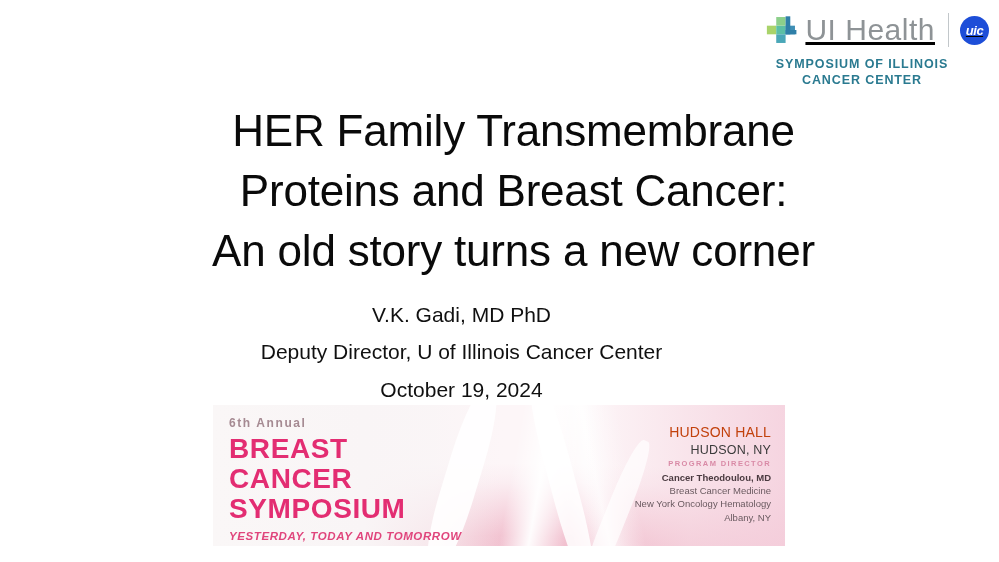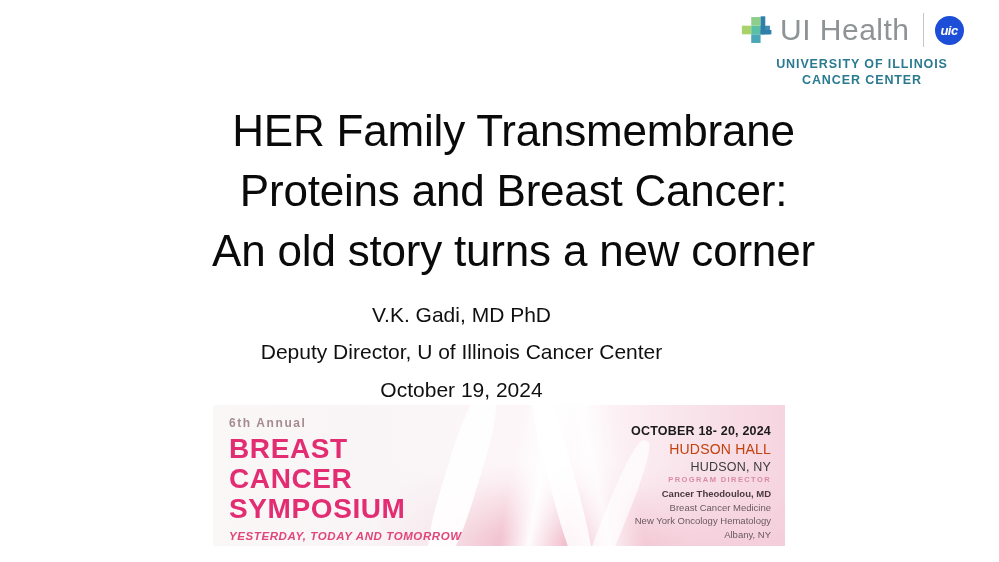--- a/index.html
+++ b/index.html
@@ -20,22 +20,23 @@
   .logo-block {
     position: absolute;
     top: 8px;
     right: 10px;
     width: 250px;
     text-align: center;
   }
   .logo-row {
     display: flex;
     align-items: center;
-    justify-content: flex-start;
+    justify-content: flex-end;
     height: 44px;
+    text-decoration: underline;
   }
   .logo-mark {
     width: 36px;
     height: 36px;
     flex: 0 0 36px;
     margin-right: 5px;
   }
   .ui-health-word {
     font-family: "Liberation Sans", sans-serif;
     font-size: 30px;
@@ -261,21 +262,21 @@
         <rect x="34" y="62" width="26" height="24" fill="#4aa7b8"></rect>
         <rect x="60" y="38" width="26" height="24" fill="#3f8fb5"></rect>
         <rect x="60" y="12" width="13" height="50" fill="#2f7fa8"></rect>
         <rect x="60" y="50" width="30" height="12" fill="#2f7fa8"></rect>
       </svg>
       <span class="ui-health-word">UI Health</span>
       <span class="logo-divider"></span>
       <span class="uic-badge">uic</span>
     </div>
     <div class="cancer-center-line">
-      <div>UNIVERSITY OF ILLINOIS</div>
+      <div>SYMPOSIUM OF ILLINOIS</div>
       <div>CANCER CENTER</div>
     </div>
   </div>
 
   <div class="title">
     <div>HER Family Transmembrane</div>
     <div>Proteins and Breast Cancer:</div>
     <div>An old story turns a new corner</div>
   </div>
 
@@ -295,21 +296,20 @@
 
     <div class="banner-left">
       <div class="b-annual">6th Annual</div>
       <div class="b-bigline">BREAST</div>
       <div class="b-bigline">CANCER</div>
       <div class="b-bigline">SYMPOSIUM</div>
       <div class="b-tagline">YESTERDAY, TODAY AND TOMORROW</div>
     </div>
 
     <div class="banner-right">
-      <div class="b-date">OCTOBER 18- 20, 2024</div>
       <div class="b-venue">HUDSON HALL</div>
       <div class="b-city">HUDSON, NY</div>
       <div class="b-pd-label">PROGRAM DIRECTOR</div>
       <div class="b-pd-name">Cancer Theodoulou, MD</div>
       <div class="b-pd-sub">Breast Cancer Medicine</div>
       <div class="b-pd-sub">New York Oncology Hematology</div>
       <div class="b-pd-sub">Albany, NY</div>
     </div>
   </div>
 

